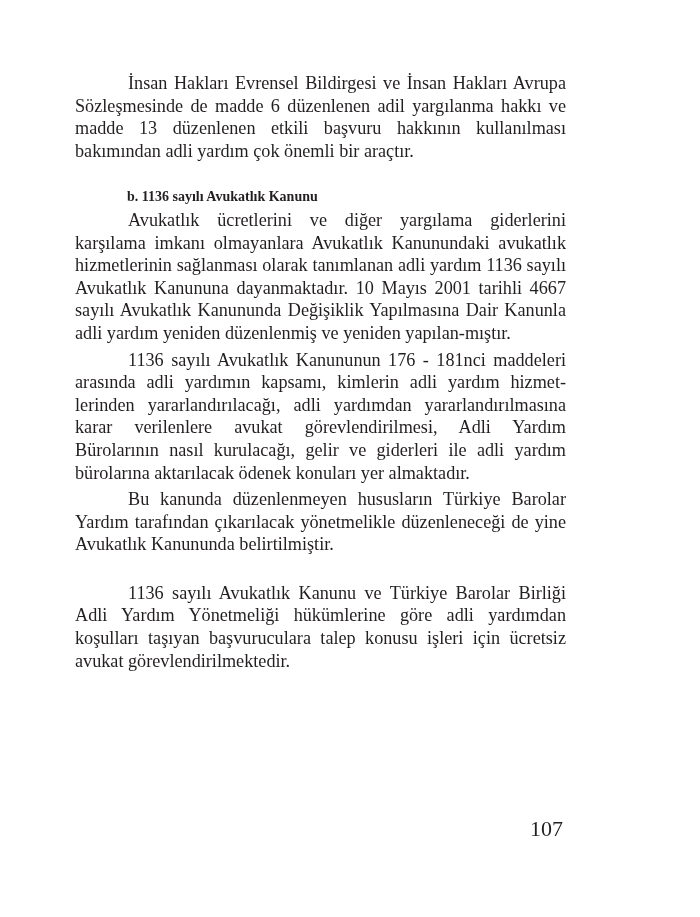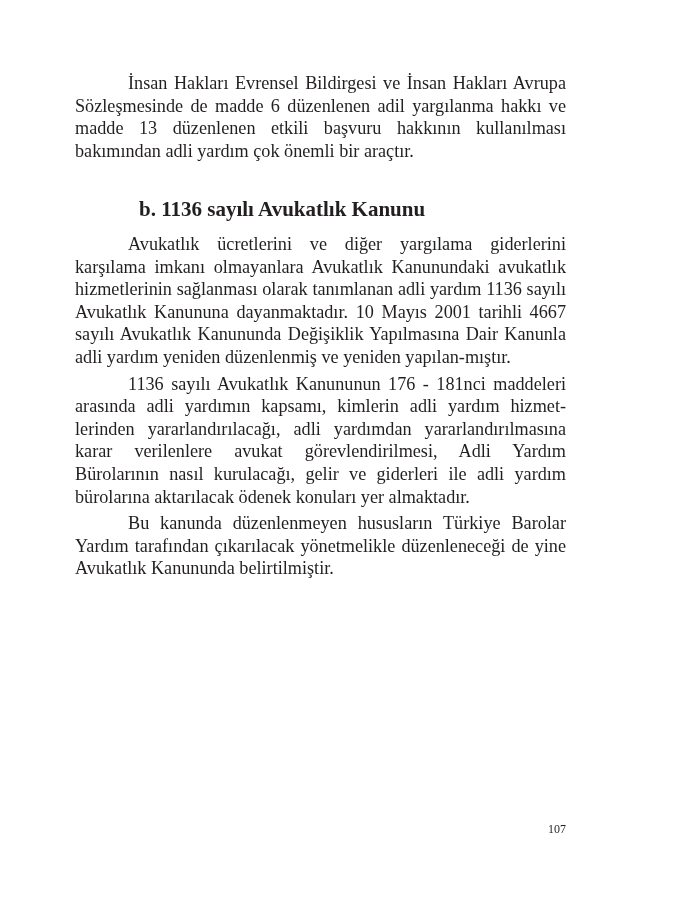--- a/index.html
+++ b/index.html
@@ -24,47 +24,47 @@
   .para {
     font-size: 18.2px;
     line-height: 22.6px;
     text-align: justify;
     text-indent: 53px;
     margin: 0 0 4px 0;
     hyphens: manual;
   }
   .heading {
     font-weight: bold;
-    font-size: 21px;
+    font-size: 14px;
     line-height: 22.6px;
-    margin: 12px;
+    margin: 0;
     padding-left: 52px;
   }
   .gap-large { height: 22px; }
   .gap-heading-b { height: 20px; }
   .page-number {
     position: absolute;
     left: 530px;
     top: 818px;
     width: 36px;
-    text-align: right;
-    font-size: 12px;
+    font-size: 22px;
     line-height: 22px;
   }
 </style>
 </head>
 <body>
 
 <div class="page">
   <p class="para">İnsan Hakları Evrensel Bildirgesi ve İnsan Hakları Avrupa Sözleşmesinde de madde 6 düzenlenen adil yargılanma hakkı ve madde 13 düzenlenen etkili başvuru hakkının kullanılması bakımından adli yardım çok önemli bir araçtır.</p>
 
   <div class="gap-heading-b"></div>
 
   <p class="heading">b.  1136 sayılı Avukatlık Kanunu</p>
   <p class="para">Avukatlık ücretlerini ve diğer yargılama giderlerini karşılama imkanı olmayanlara Avukatlık Kanunundaki avukatlık hizmetlerinin sağlanması olarak tanımlanan adli yardım 1136 sayılı Avukatlık Kanununa dayanmaktadır. 10 Mayıs 2001 tarihli 4667 sayılı Avukatlık Kanununda Değişiklik Yapılmasına Dair Kanunla adli yardım yeniden düzenlenmiş ve yeniden yapılan-mıştır.</p>
   <p class="para">1136 sayılı Avukatlık Kanununun 176 - 181nci maddeleri arasında adli yardımın kapsamı, kimlerin adli yardım hizmet-lerinden yararlandırılacağı, adli yardımdan yararlandırılmasına karar verilenlere avukat görevlendirilmesi, Adli Yardım Bürolarının nasıl kurulacağı, gelir ve giderleri ile adli yardım bürolarına aktarılacak ödenek konuları yer almaktadır.</p>
   <p class="para">Bu kanunda düzenlenmeyen hususların Türkiye Barolar Yardım tarafından çıkarılacak yönetmelikle düzenleneceği de yine Avukatlık Kanununda belirtilmiştir.</p>
 
   <div class="gap-large"></div>
 
+  <p class="para">1136 sayılı Avukatlık Kanunu ve Türkiye Barolar Birliği Adli Yardım Yönetmeliği hükümlerine göre adli yardımdan koşulları taşıyan başvuruculara talep konusu işleri için ücretsiz avukat görevlendirilmektedir.</p>
 </div>
 
 <div class="page-number">107</div>
 
 </body></html>

